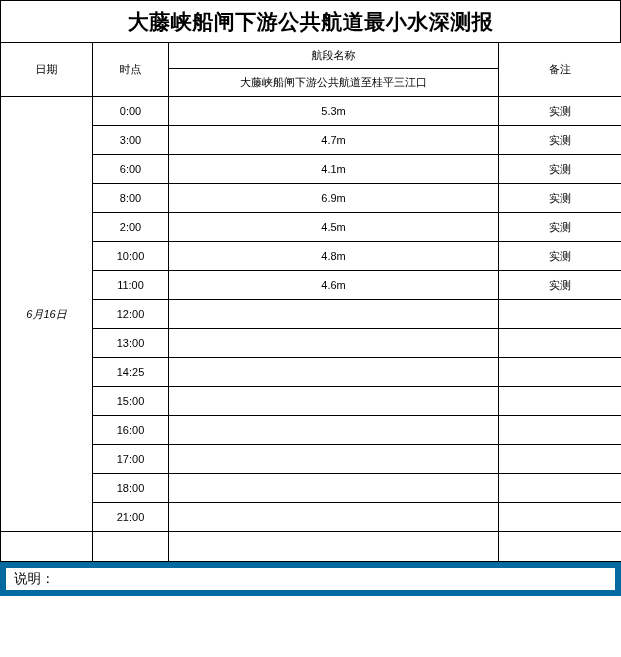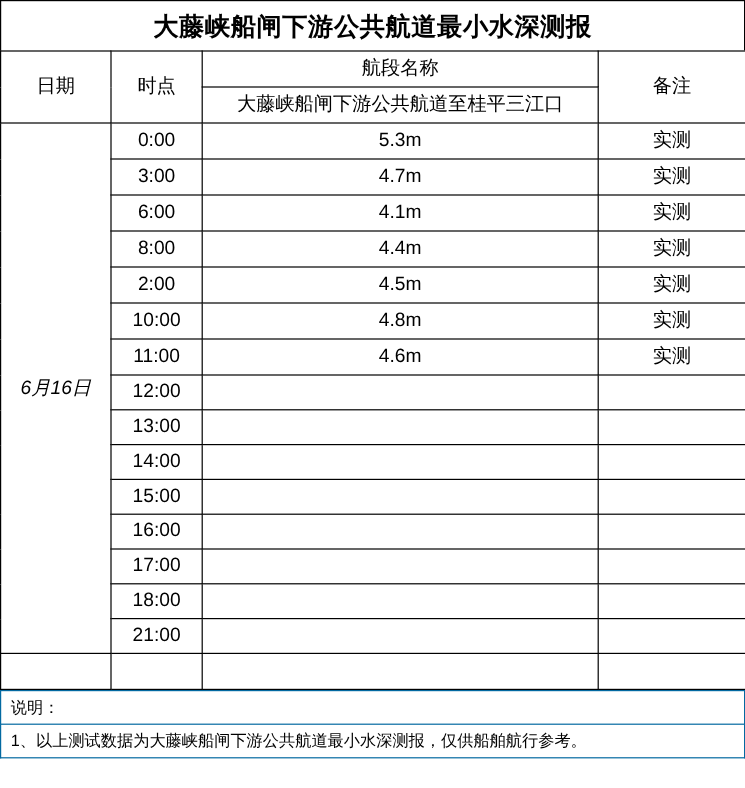--- a/index.html
+++ b/index.html
@@ -37,21 +37,21 @@
   }
   table.main {
     border-collapse: collapse;
     width: 621px;
     table-layout: fixed;
   }
   table.main td, table.main th {
     border: 1px solid #000;
     text-align: center;
     vertical-align: middle;
-    font-size: 16px;
+    font-size: 11px;
     font-weight: normal;
     padding: 4px;
     box-sizing: border-box;
   }
   col.c-date { width: 92px; }
   col.c-time { width: 76px; }
   col.c-value { width: 330px; }
   col.c-note { width: 123px; }
 
   .hdr-date, .hdr-time, .hdr-note {
@@ -78,21 +78,21 @@
     border-right: 1px solid #000;
     border-top: 1px solid #000;
     border-bottom: 1px solid #000;
   }
   .notes {
     width: 621px;
     border-collapse: collapse;
     table-layout: fixed;
   }
   .notes td {
-    border: 1px solid #0369a1;
+    border: 6px solid #0369a1;
     height: 28px;
     font-size: 13.5px;
     padding-left: 8px;
     text-align: left;
     vertical-align: middle;
     box-sizing: border-box;
   }
 </style>
 </head>
 <body>
@@ -132,21 +132,21 @@
         <td>4.7m</td>
         <td>实测</td>
       </tr>
       <tr class="data-row">
         <td>6:00</td>
         <td>4.1m</td>
         <td>实测</td>
       </tr>
       <tr class="data-row">
         <td>8:00</td>
-        <td>4.4m</td>
+        <td>6.9m</td>
         <td>实测</td>
       </tr>
       <tr class="data-row">
         <td>2:00</td>
         <td>4.5m</td>
         <td>实测</td>
       </tr>
       <tr class="data-row">
         <td>10:00</td>
         <td>4.8m</td>
@@ -161,21 +161,21 @@
         <td>12:00</td>
         <td></td>
         <td></td>
       </tr>
       <tr class="data-row">
         <td>13:00</td>
         <td></td>
         <td></td>
       </tr>
       <tr class="data-row">
-        <td>14:00</td>
+        <td>14:25</td>
         <td></td>
         <td></td>
       </tr>
       <tr class="data-row">
         <td>15:00</td>
         <td></td>
         <td></td>
       </tr>
       <tr class="data-row">
         <td>16:00</td>
@@ -205,19 +205,16 @@
         <td></td>
       </tr>
     </tbody>
   </table>
 
   <table class="notes">
     <tbody>
       <tr>
         <td colspan="1">说明：</td>
       </tr>
-      <tr>
-        <td>1、以上测试数据为大藤峡船闸下游公共航道最小水深测报，仅供船舶航行参考。</td>
-      </tr>
     </tbody>
   </table>
 
 </div>
 
 </body></html>

